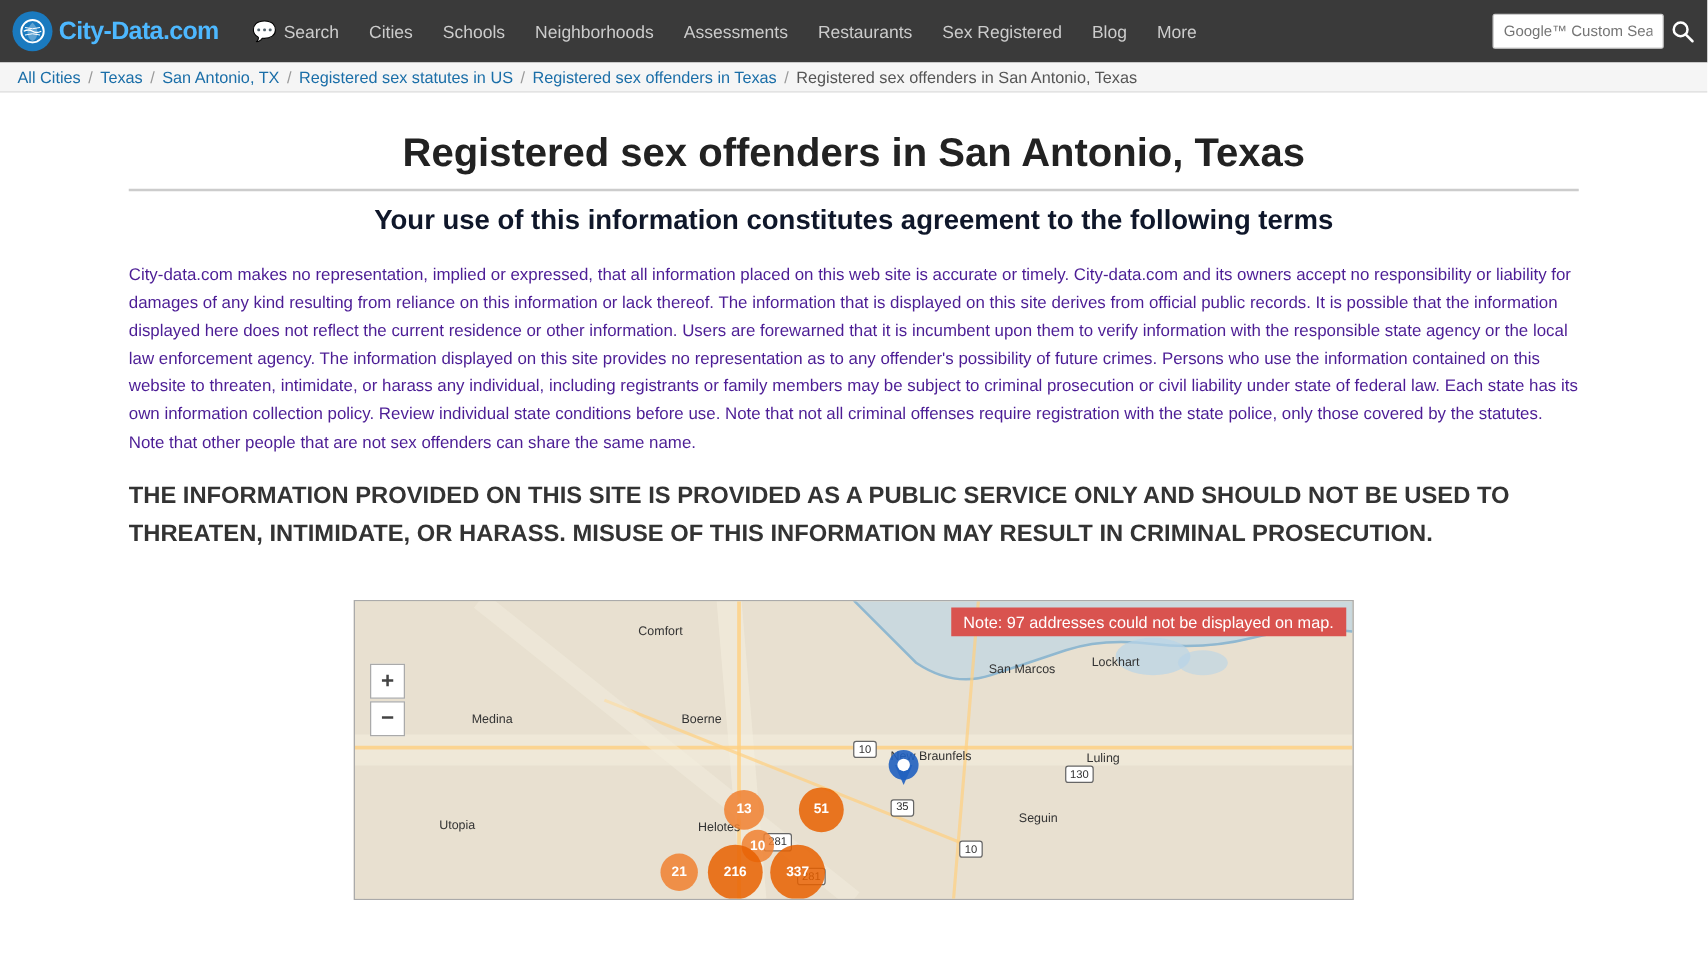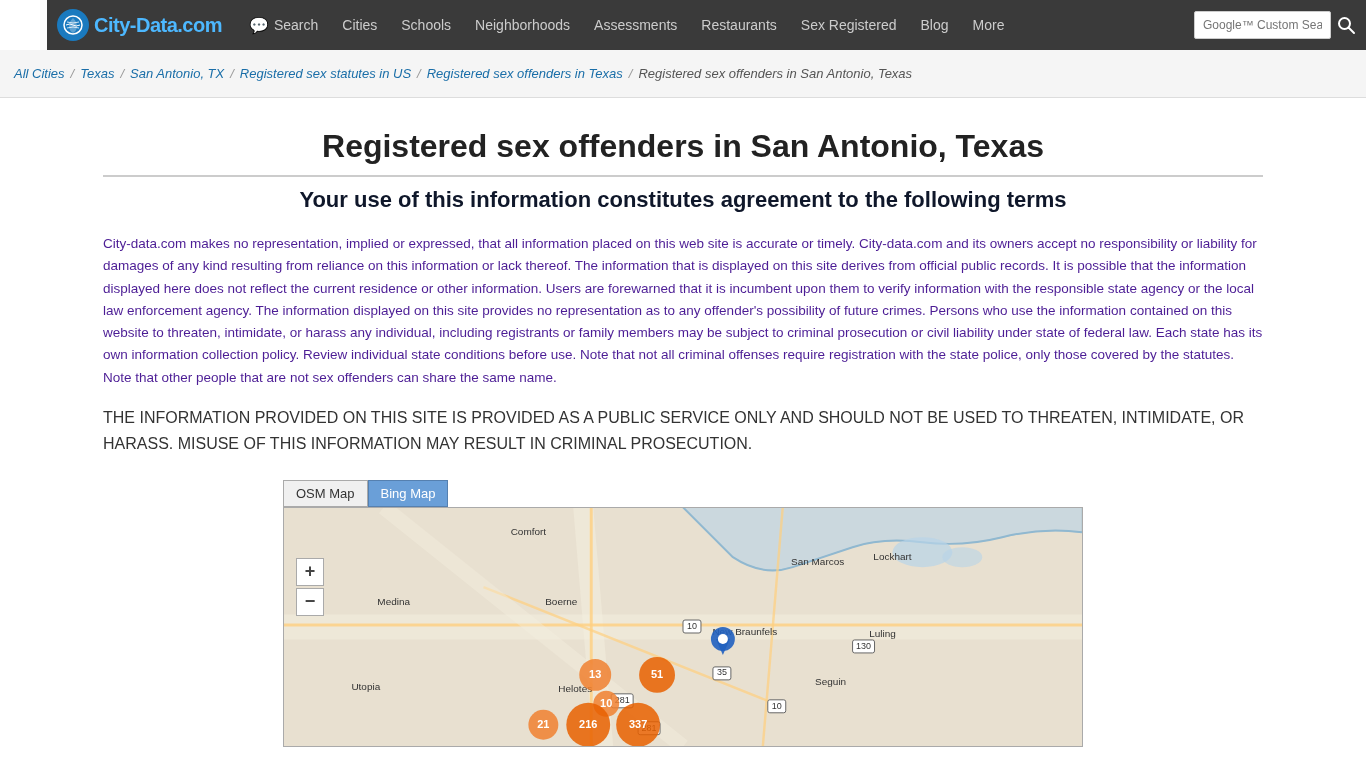--- a/index.html
+++ b/index.html
@@ -6,21 +6,20 @@
     body { font-family: Arial, sans-serif; font-size: 14px; color: #333; background: #fff; }
 
     
     #top-nav {
       background: #3a3a3a;
       height: 50px;
       display: flex;
       align-items: center;
       padding: 0 10px;
       gap: 0;
-      margin-left: 47px;
     }
     #logo-area {
       display: flex;
       align-items: center;
       margin-right: 15px;
     }
     .logo-icon {
       width: 32px;
       height: 32px;
       background: #1a7abf;
@@ -74,27 +73,26 @@
       color: #fff;
       font-size: 18px;
       display: flex;
       align-items: center;
     }
 
     
     #breadcrumb {
       background: #f5f5f5;
       border-bottom: 1px solid #ddd;
-      padding: 16px 14px;
+      padding: 4px 14px;
       display: flex;
       align-items: center;
       flex-wrap: wrap;
       gap: 4px;
       font-size: 13px;
-      font-style: italic;
     }
     .bc-link {
       color: #1a6ea8;
       text-decoration: none;
       cursor: pointer;
     }
     .bc-sep {
       color: #999;
       margin: 0 2px;
     }
@@ -124,25 +122,25 @@
       color: #0f172a;
       margin-bottom: 20px;
     }
     #disclaimer-text {
       font-size: 13.5px;
       line-height: 1.65;
       color: #4c1d95;
       margin-bottom: 16px;
     }
     #warning-text {
-      font-size: 16px;
+      font-size: 19px;
       line-height: 1.65;
       color: #333;
-      font-weight: normal;
-      margin-bottom: 22px;
+      font-weight: bold;
+      margin-bottom: 36px;
       text-transform: uppercase;
     }
 
     
     #map-container {
       max-width: 800px;
       margin: 0 auto;
       position: relative;
     }
     #map-tabs {
@@ -314,25 +312,22 @@
 </div>
 
 <div id="main">
   <h1 id="page-title">Registered sex offenders in San Antonio, Texas</h1>
   <h2 id="page-subtitle">Your use of this information constitutes agreement to the following terms</h2>
 
   <p id="disclaimer-text">City-data.com makes no representation, implied or expressed, that all information placed on this web site is accurate or timely. City-data.com and its owners accept no responsibility or liability for damages of any kind resulting from reliance on this information or lack thereof. The information that is displayed on this site derives from official public records. It is possible that the information displayed here does not reflect the current residence or other information. Users are forewarned that it is incumbent upon them to verify information with the responsible state agency or the local law enforcement agency. The information displayed on this site provides no representation as to any offender's possibility of future crimes. Persons who use the information contained on this website to threaten, intimidate, or harass any individual, including registrants or family members may be subject to criminal prosecution or civil liability under state of federal law. Each state has its own information collection policy. Review individual state conditions before use. Note that not all criminal offenses require registration with the state police, only those covered by the statutes. Note that other people that are not sex offenders can share the same name.</p>
   <p id="warning-text">THE INFORMATION PROVIDED ON THIS SITE IS PROVIDED AS A PUBLIC SERVICE ONLY AND SHOULD NOT BE USED TO THREATEN, INTIMIDATE, OR HARASS. MISUSE OF THIS INFORMATION MAY RESULT IN CRIMINAL PROSECUTION.</p>
 
   <div id="map-container">
-    <div id="map-tabs">
-      <button class="map-tab">OSM Map</button>
-      <button class="map-tab active">Bing Map</button>
-    </div>
     <div id="map-wrapper">
+      <div id="map-note">Note: 97 addresses could not be displayed on map.</div>
       <div id="map-zoom">
         <button class="zoom-btn">+</button>
         <button class="zoom-btn">−</button>
       </div>
 
       <svg id="map-svg-area" viewBox="0 0 800 240" preserveAspectRatio="xMidYMid slice">
 
         <rect class="map-bg" width="800" height="240"></rect>
 
         <path class="map-water" d="M 400 0 Q 430 30 450 50 Q 480 70 510 60 Q 540 50 570 40 Q 600 30 640 35 Q 680 40 720 30 Q 760 20 800 25 L 800 0 Z" opacity="0.6"></path>

